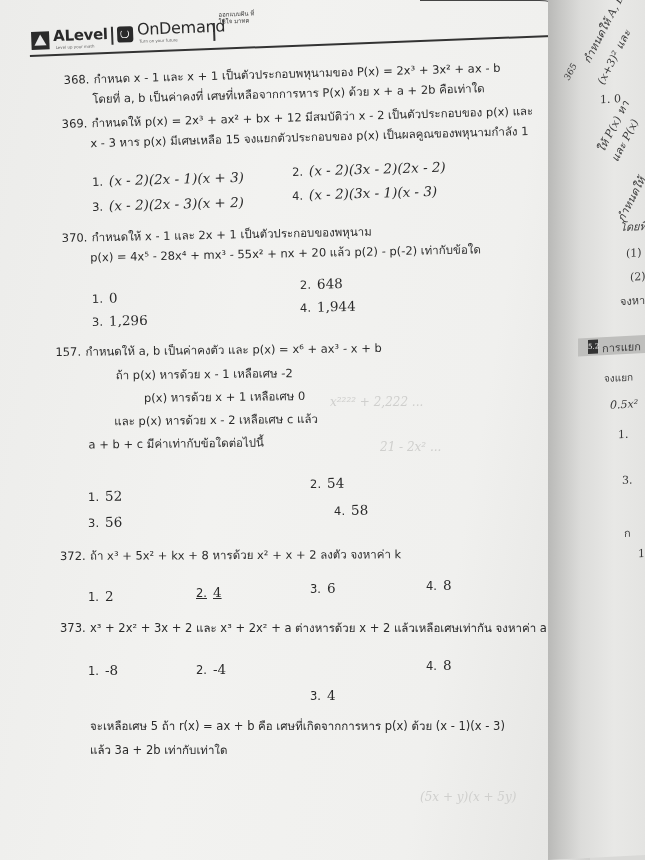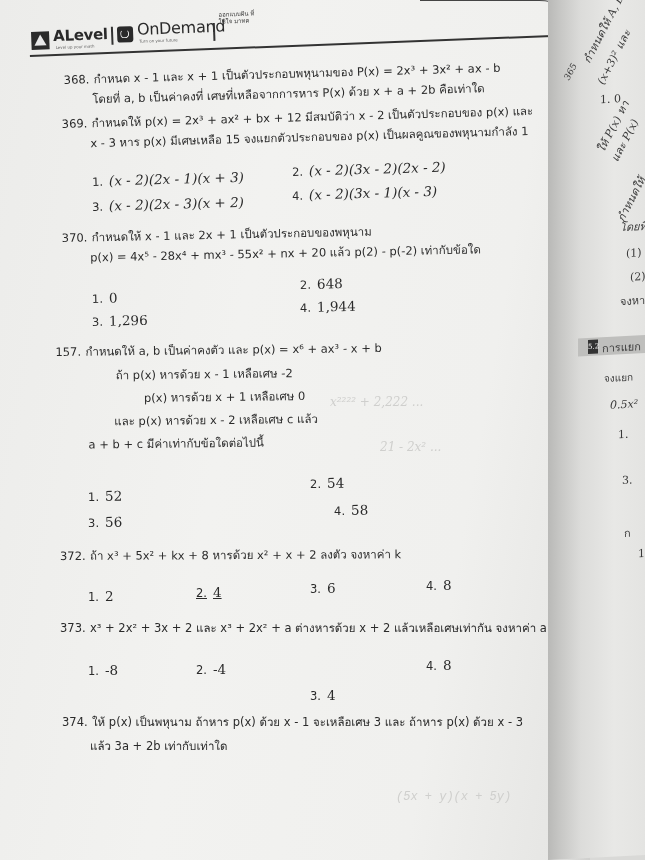--- a/index.html
+++ b/index.html
@@ -133,27 +133,27 @@
 
   <div class="q" style="top:618px; left:60px;">
     <span class="line"><span class="num">373.</span><span class="th">x³ + 2x² + 3x + 2 และ x³ + 2x² + a ต่างหารด้วย x + 2 แล้วเหลือเศษเท่ากัน จงหาค่า a</span></span>
   </div>
   <div class="choice" style="left:88px; top:662px;"><span class="cn">1.</span><span class="cv">-8</span></div>
   <div class="choice" style="left:196px; top:661px;"><span class="cn">2.</span><span class="cv">-4</span></div>
   <div class="choice" style="left:310px; top:659px;margin-top:28px;"><span class="cn">3.</span><span class="cv">4</span></div>
   <div class="choice" style="left:426px; top:657px;"><span class="cn">4.</span><span class="cv">8</span></div>
 
   <div class="q" style="top:712px; left:62px;">
-    <span class="line"><span class="num">374.</span><span class="th">ให้ p(x) เป็นพหุนาม ถ้าหาร p(x) ด้วย x - 1 จะเหลือเศษ 3 และ ถ้าหาร p(x) ด้วย x - 3</span></span>
+    <span class="line indent th" style="margin-top:4px;">จะเหลือเศษ 5 ถ้า r(x) = ax + b คือ เศษที่เกิดจากการหาร p(x) ด้วย (x - 1)(x - 3)</span>
     <span class="line indent th" style="margin-top:4px;">แล้ว 3a + 2b เท่ากับเท่าใด</span>
   </div>
 
   <div class="ghost" style="left:330px; top:395px;">x²²²² + 2,222 ...</div>
   <div class="ghost" style="left:380px; top:440px;">21 - 2x² ...</div>
-  <div class="ghost" style="left:396px; top:790px;font-family:Liberation Mono, monospace;">(5x + y)(x + 5y)</div>
+  <div class="ghost" style="left:420px; top:790px;">(5x + y)(x + 5y)</div>
 </div>
 
 <div class="curve-line"></div>
 
 <div class="right-page">
   <span class="rp-text" style="left:14px; top:78px; font-size:9px;">365</span>
   <span class="rp-text" style="left:30px; top:60px;">กำหนดให้ A, B</span>
   <span class="rp-text" style="left:44px; top:82px;">(x+3)² และ</span>
   <span class="rp-plain" style="left:52px; top:96px;">1. 0</span>
   <span class="rp-text" style="left:44px; top:150px;">ให้ P(x) หา</span>

